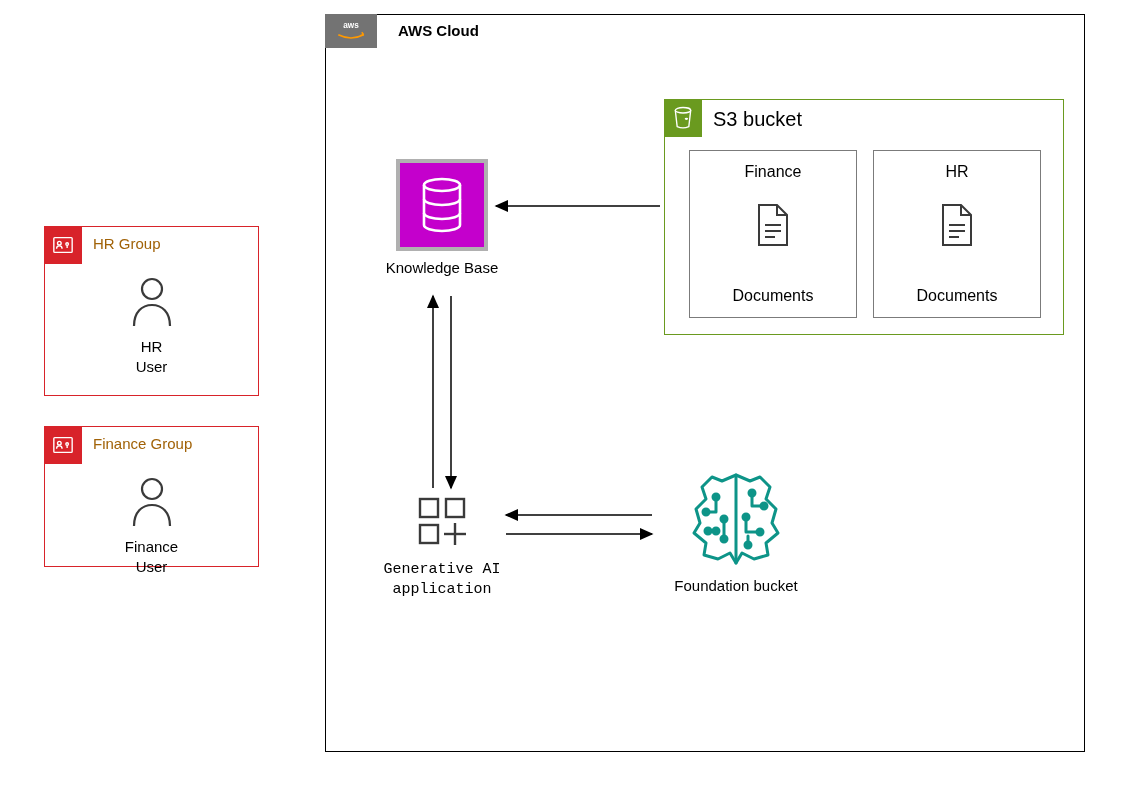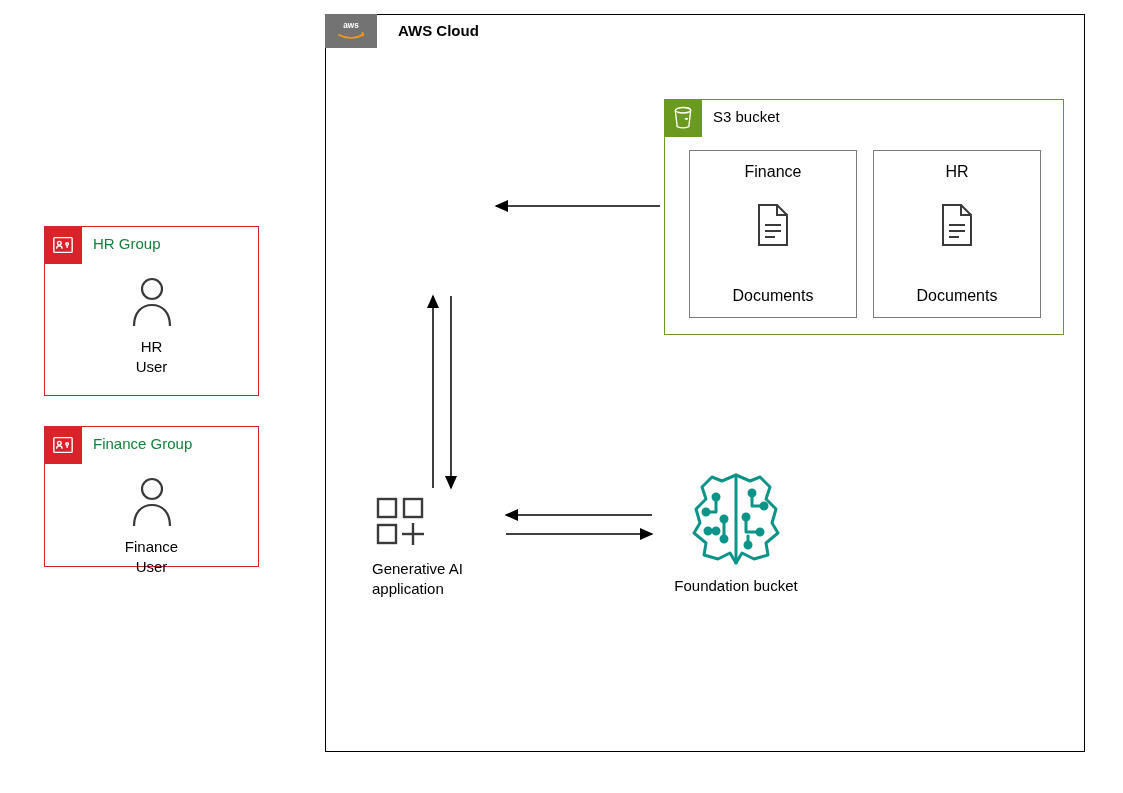--- a/index.html
+++ b/index.html
@@ -24,21 +24,21 @@
     position: absolute;
     top: -1px; left: -1px;
     width: 38px; height: 38px;
     display: flex; align-items: center; justify-content: center;
   }
   .tab svg { display:block; }
   .group-title {
     position: absolute;
     top: 8px; left: 48px;
     font-size: 15px;
-    color: #15803d;
+    color: #a16207;
   }
 
   
   .user-block {
     position: absolute;
     top: 50px; left: 50%;
     transform: translateX(-50%);
     text-align: center;
     width: 140px;
   }
@@ -74,21 +74,21 @@
     box-sizing: border-box;
   }
   .s3-tab {
     position:absolute; top:-1px; left:-1px;
     width:38px; height:38px;
     background:#6a9a1f;
     display:flex; align-items:center; justify-content:center;
   }
   .s3-title {
     position:absolute; top:8px; left:48px;
-    font-size:15px;
+    font-size:20px;
   }
 
   
   .doc-box {
     position: absolute;
     border: 1.5px solid #7b7b7b;
     box-sizing: border-box;
     text-align: center;
   }
   .doc-title {
@@ -122,21 +122,23 @@
     margin: 0 auto;
   }
   .kb-label {
     margin-top: 8px;
     font-size: 15px;
   }
 
   
   .genai-box {
     position: absolute;
+    text-align: center;
     width: 140px;
+    font-family: Liberation Mono, monospace;
   }
   .genai-label {
     margin-top: 6px; font-size:15px; line-height:1.3;
   }
 
   
   .fm-box {
     position: absolute; text-align:center; width: 160px;
   }
   .fm-label { margin-top:4px; font-size:15px;}
@@ -243,20 +245,31 @@
             <path d="M22 2 v10 h10"></path>
             <line x1="10" y1="22" x2="26" y2="22"></line>
             <line x1="10" y1="28" x2="26" y2="28"></line>
             <line x1="10" y1="34" x2="20" y2="34"></line>
           </svg>
         </span>
         <div class="doc-label">Documents</div>
       </div>
     </div>
 
+    <div class="kb-box" style="left:46px; top:144px;">
+      <div class="kb-icon">
+        <svg width="44" height="56" viewBox="0 0 44 56" fill="none" stroke="#fff" stroke-width="2.6">
+          <ellipse cx="22" cy="8" rx="18" ry="6"></ellipse>
+          <path d="M4 8 v40 a18 6 0 0 0 36 0 V8"></path>
+          <path d="M4 22 a18 6 0 0 0 36 0"></path>
+          <path d="M4 36 a18 6 0 0 0 36 0"></path>
+        </svg>
+      </div>
+      <div class="kb-label">Knowledge Base</div>
+    </div>
 
     <div class="genai-box" style="left:46px; top:478px;">
       <span>
         <svg width="56" height="56" viewBox="0 0 56 56" fill="none" stroke="#3a3a3a" stroke-width="2.4">
           <rect x="6" y="6" width="18" height="18"></rect>
           <rect x="32" y="6" width="18" height="18"></rect>
           <rect x="6" y="32" width="18" height="18"></rect>
           <line x1="41" y1="30" x2="41" y2="52"></line>
           <line x1="30" y1="41" x2="52" y2="41"></line>
         </svg>

